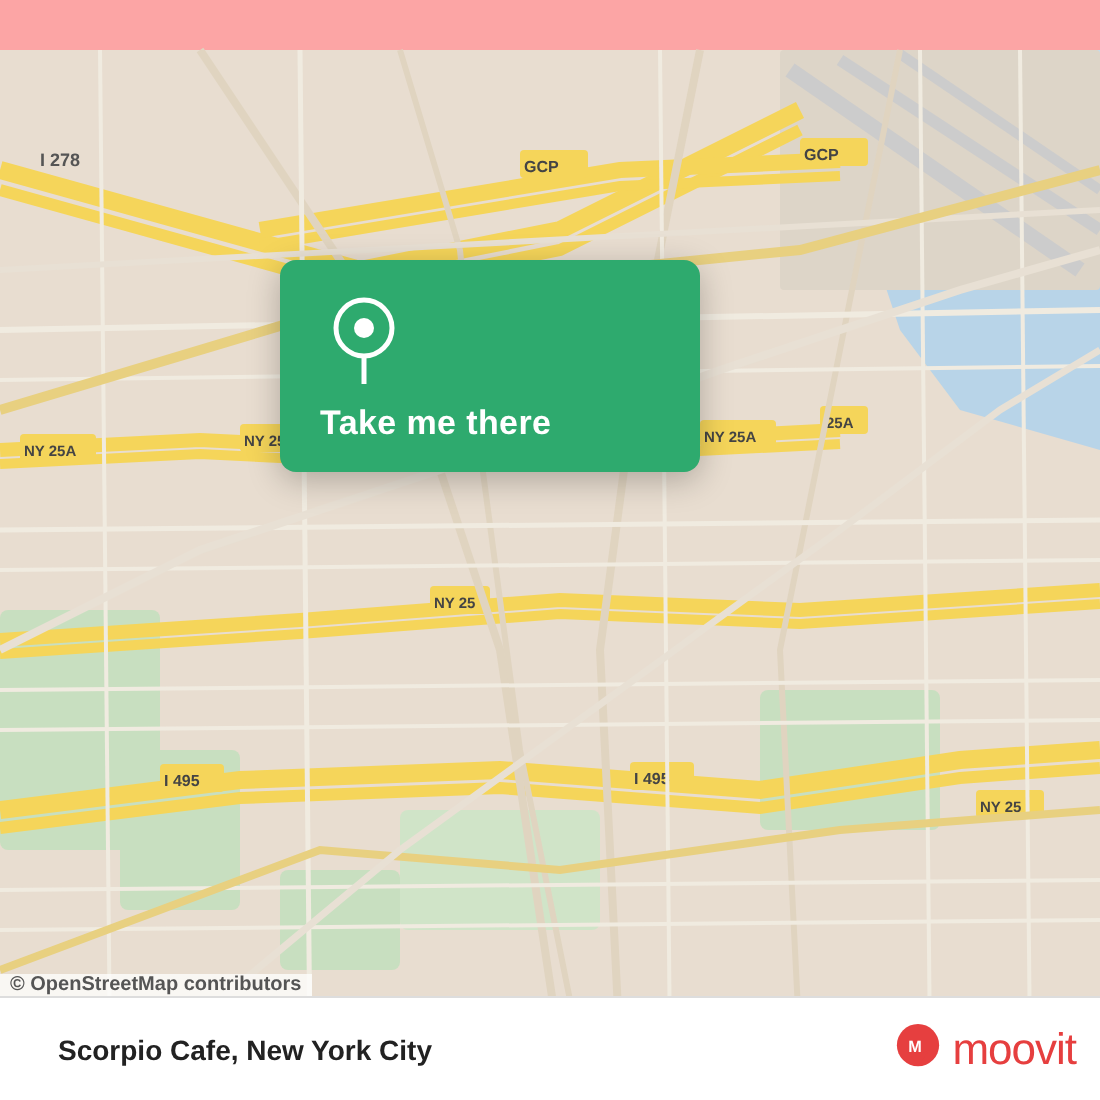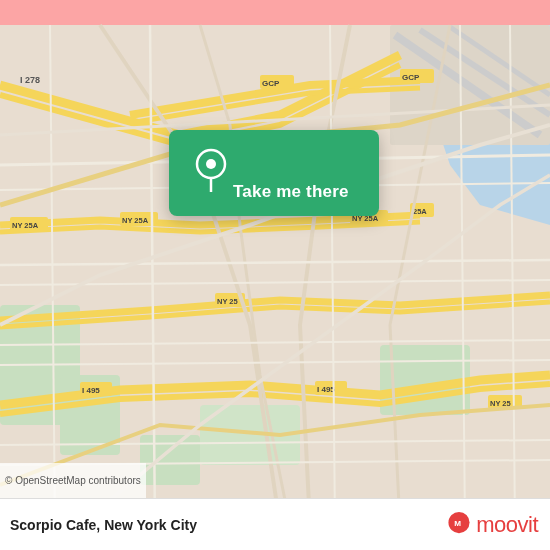--- a/index.html
+++ b/index.html
@@ -29,26 +29,25 @@
 
     
     #location-card {
       position: absolute;
       top: 130px;
       left: 140px;
       width: 210px;
       background: #2eaa6e;
       border-radius: 8px;
       display: flex;
-      flex-direction: row;
-      align-items: flex-end;
+      flex-direction: column;
+      align-items: flex-start;
       padding: 18px 20px 14px 20px;
       box-shadow: 0 4px 16px rgba(0,0,0,0.25);
       z-index: 10;
-      margin-left: 29px;
     }
 
     #location-pin-icon {
       width: 44px;
       height: 44px;
       margin-bottom: 10px;
     }
 
     #take-me-there-btn {
       background: transparent;
@@ -72,20 +71,21 @@
       display: flex;
       align-items: center;
       justify-content: space-between;
       padding: 0 12px 0 10px;
       z-index: 20;
     }
 
     #location-name-area {
       display: flex;
       flex-direction: column;
+      margin-left: 19px;
     }
 
     #location-title {
       font-size: 14px;
       font-weight: 600;
       color: #222;
     }
 
     #moovit-logo {
       display: flex;
@@ -106,22 +106,23 @@
     }
 
     
     #osm-top {
       position: absolute;
       bottom: 52px;
       left: 0;
       background: rgba(255,255,255,0.75);
       font-size: 10px;
       color: #555;
-      padding: 12px 5px;
+      padding: 0 5px;
       z-index: 15;
+      font-weight: bold;
     }
   </style>
 </head>
 <body>
 
 <div id="map-container">
 
   <svg class="map-svg" viewBox="0 0 550 500" xmlns="http://www.w3.org/2000/svg">
 
     <rect width="550" height="500" fill="#e8ddd0"></rect>

